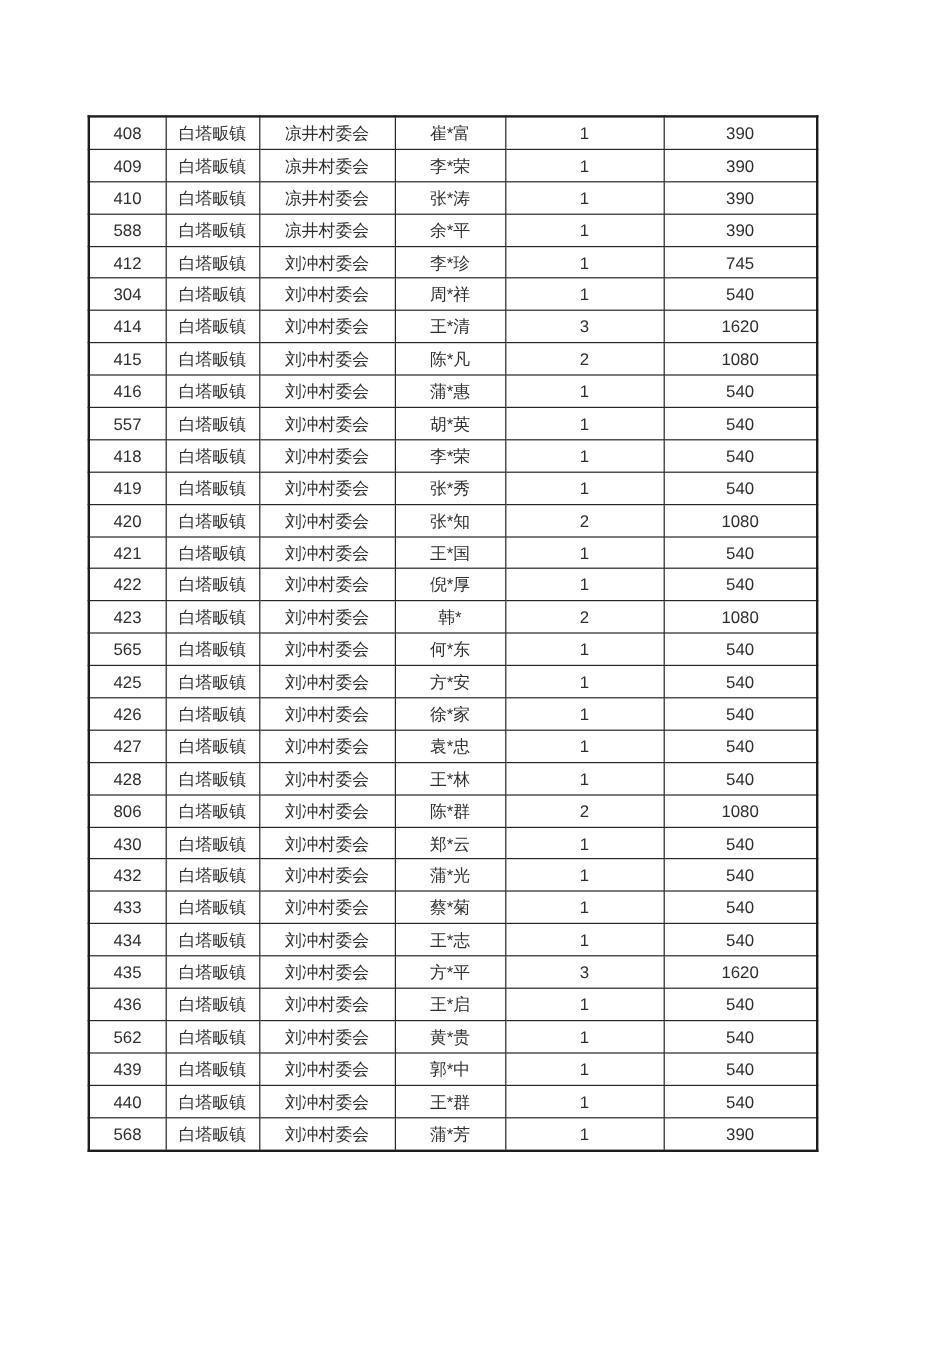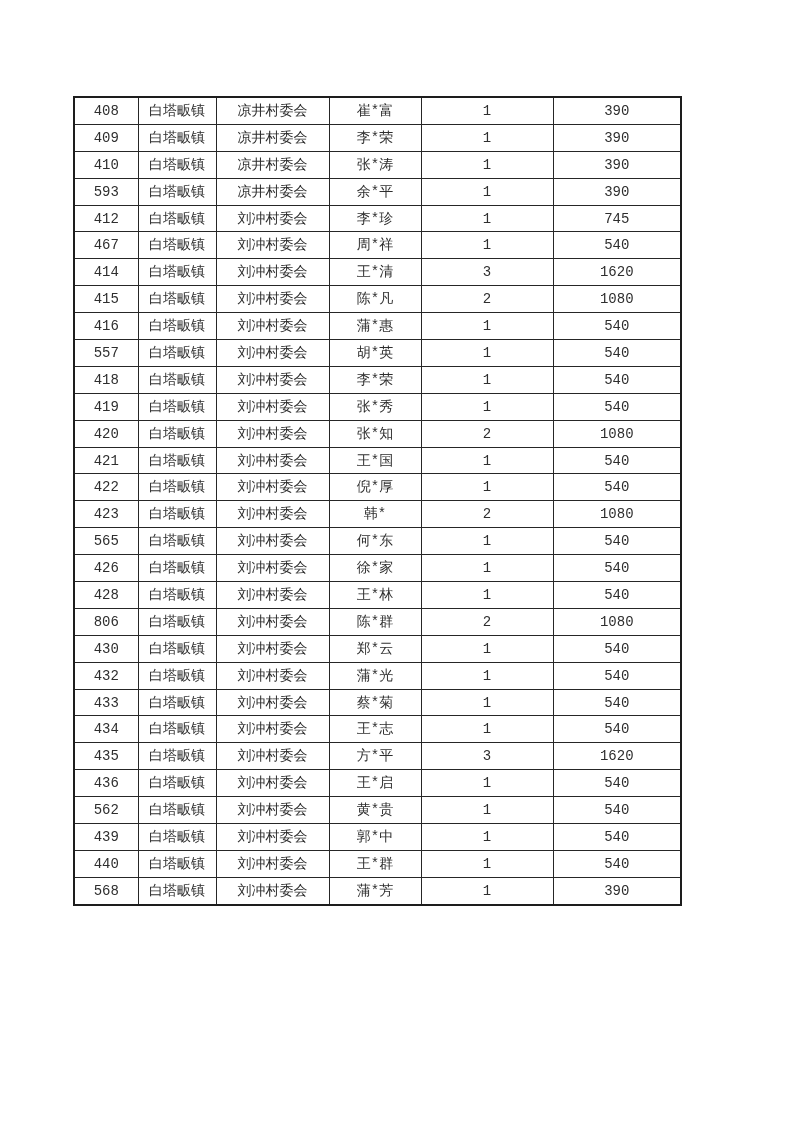--- a/index.html
+++ b/index.html
@@ -6,21 +6,21 @@
     margin: 0;
     padding: 0;
     background: #ffffff;
   }
   .page {
     position: relative;
     width: 793px;
     height: 1122px;
     background: #ffffff;
     overflow: hidden;
-    font-family: Liberation Mono, monospace;
+    font-family: Liberation Sans, sans-serif;
     color: #2e2e2e;
   }
   table.grid {
     position: absolute;
     left: 73px;
     top: 96px;
     width: 607px;
     border-collapse: collapse;
     table-layout: fixed;
     border: 2px solid #1d1d1d;
@@ -75,37 +75,37 @@
         </tr>
         <tr>
           <td>410</td>
           <td>白塔畈镇</td>
           <td>凉井村委会</td>
           <td>张*涛</td>
           <td>1</td>
           <td>390</td>
         </tr>
         <tr>
-          <td>593</td>
+          <td>588</td>
           <td>白塔畈镇</td>
           <td>凉井村委会</td>
           <td>余*平</td>
           <td>1</td>
           <td>390</td>
         </tr>
         <tr>
           <td>412</td>
           <td>白塔畈镇</td>
           <td>刘冲村委会</td>
           <td>李*珍</td>
           <td>1</td>
           <td>745</td>
         </tr>
         <tr>
-          <td>467</td>
+          <td>304</td>
           <td>白塔畈镇</td>
           <td>刘冲村委会</td>
           <td>周*祥</td>
           <td>1</td>
           <td>540</td>
         </tr>
         <tr>
           <td>414</td>
           <td>白塔畈镇</td>
           <td>刘冲村委会</td>
@@ -187,24 +187,40 @@
         </tr>
         <tr>
           <td>565</td>
           <td>白塔畈镇</td>
           <td>刘冲村委会</td>
           <td>何*东</td>
           <td>1</td>
           <td>540</td>
         </tr>
         <tr>
+          <td>425</td>
+          <td>白塔畈镇</td>
+          <td>刘冲村委会</td>
+          <td>方*安</td>
+          <td>1</td>
+          <td>540</td>
+        </tr>
+        <tr>
           <td>426</td>
           <td>白塔畈镇</td>
           <td>刘冲村委会</td>
           <td>徐*家</td>
+          <td>1</td>
+          <td>540</td>
+        </tr>
+        <tr>
+          <td>427</td>
+          <td>白塔畈镇</td>
+          <td>刘冲村委会</td>
+          <td>袁*忠</td>
           <td>1</td>
           <td>540</td>
         </tr>
         <tr>
           <td>428</td>
           <td>白塔畈镇</td>
           <td>刘冲村委会</td>
           <td>王*林</td>
           <td>1</td>
           <td>540</td>

